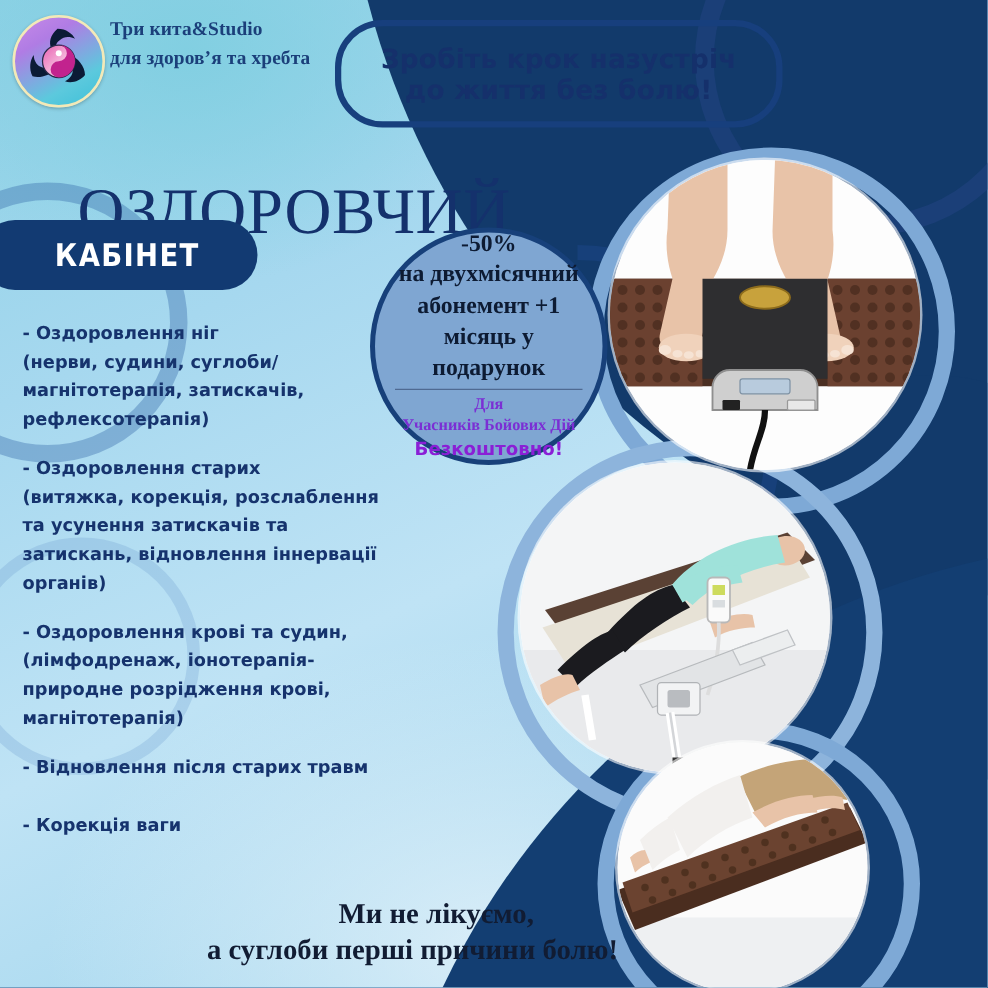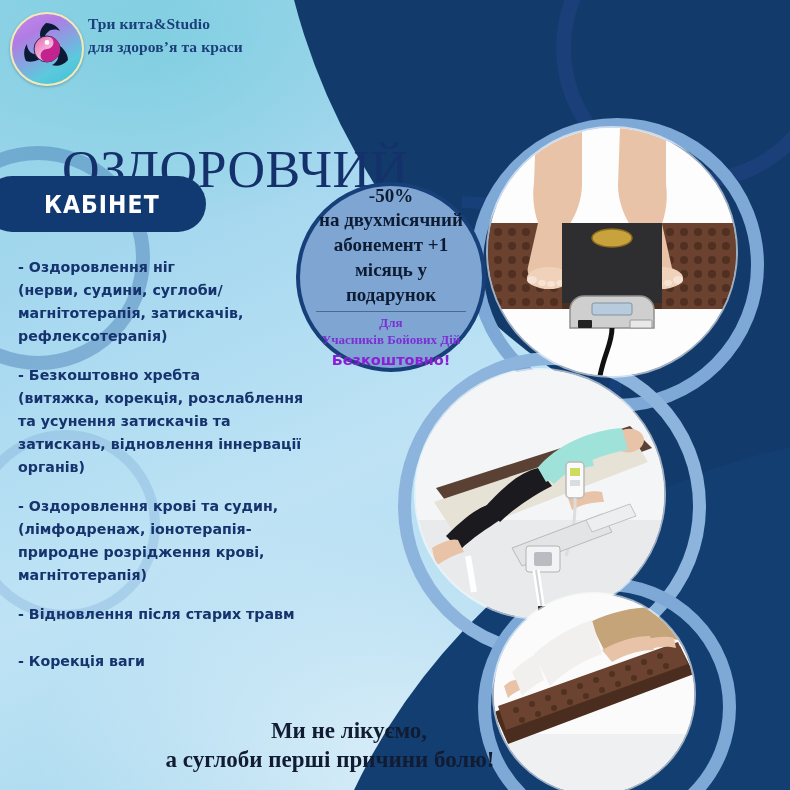--- a/index.html
+++ b/index.html
@@ -258,35 +258,39 @@
       </g>
       <circle cx="35" cy="35" r="13" fill="url(#yy)" stroke="#2a2a4a" stroke-width="1"></circle>
       <path d="M35 22 a13 13 0 0 1 0 26 a6.5 6.5 0 0 1 0 -13 a6.5 6.5 0 0 0 0 -13z" fill="#c2238e"></path>
       <circle cx="35" cy="28.5" r="2.4" fill="#ffffff"></circle>
       <circle cx="35" cy="41.5" r="2.4" fill="#c2238e"></circle>
     </svg>
   </div>
 
   <div class="brand">
     <div>Три кита&amp;Studio</div>
-    <div>для здоров’я та краси</div>
-  </div>
-
+    <div>для здоров’я та хребта</div>
+  </div>
+
+  <div class="banner">
+    <div class="l">Зробіть крок назустріч</div>
+    <div class="l">до життя без болю!</div>
+  </div>
 
   <div class="title-main">ОЗДОРОВЧИЙ</div>
   <div class="pill">
     <span>КАБІНЕТ</span>
   </div>
 
   <div class="services">
     <div class="svc"> - Оздоровлення ніг
 (нерви, судини, суглоби/
 магнітотерапія, затискачів,
 рефлексотерапія)</div>
-    <div class="svc"> - Безкоштовно хребта
+    <div class="svc"> - Оздоровлення старих
 (витяжка, корекція, розслаблення
 та усунення затискачів та
 затискань, відновлення іннервації
 органів)</div>
     <div class="svc"> - Оздоровлення крові та судин,
 (лімфодренаж, іонотерапія-
 природне розрідження крові,
 магнітотерапія)</div>
     <div class="svc tight"> - Відновлення після старих травм</div>
     <div class="svc"> - Корекція ваги</div>

